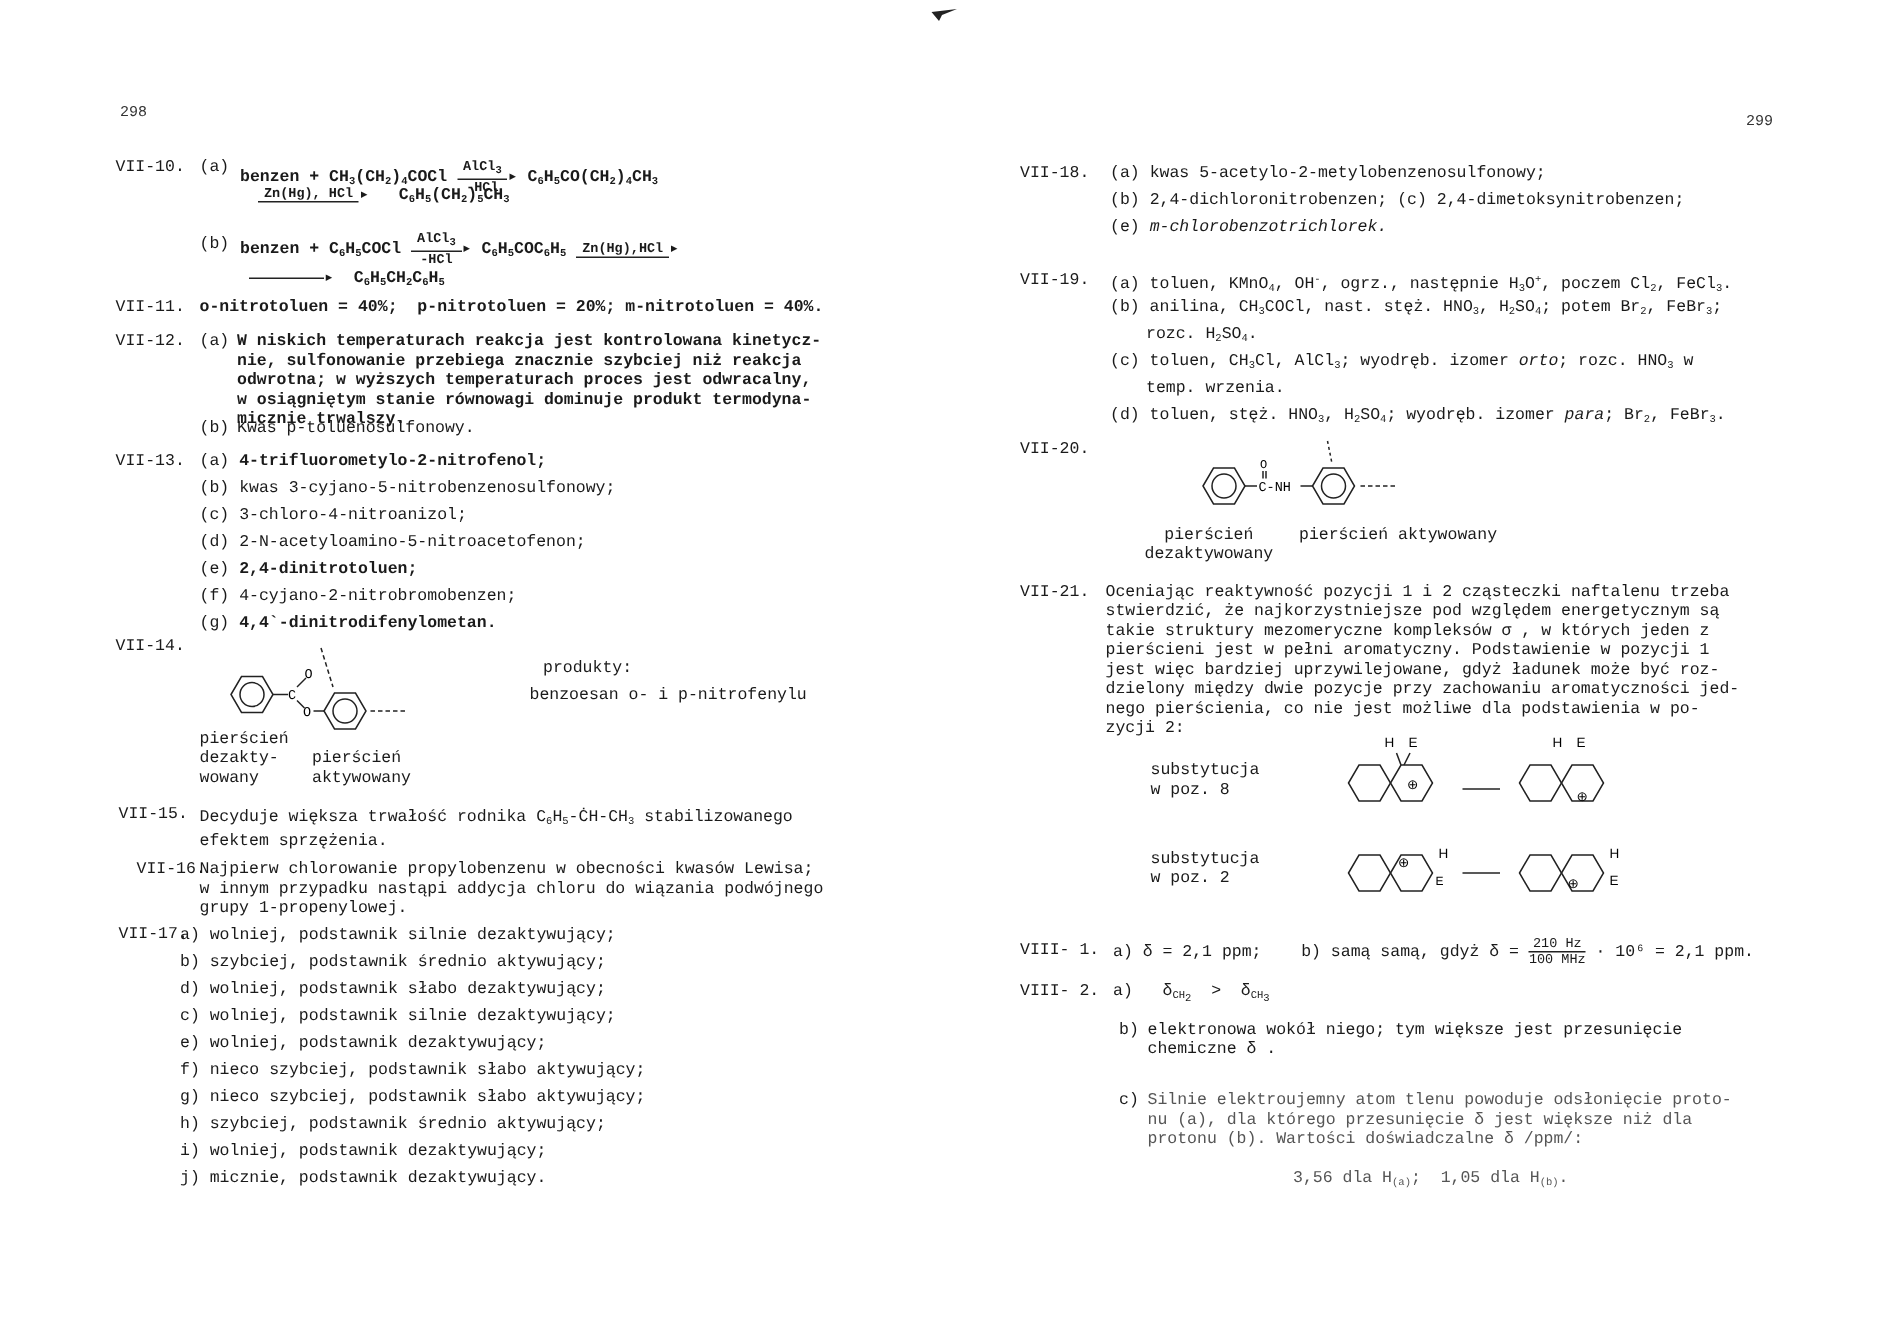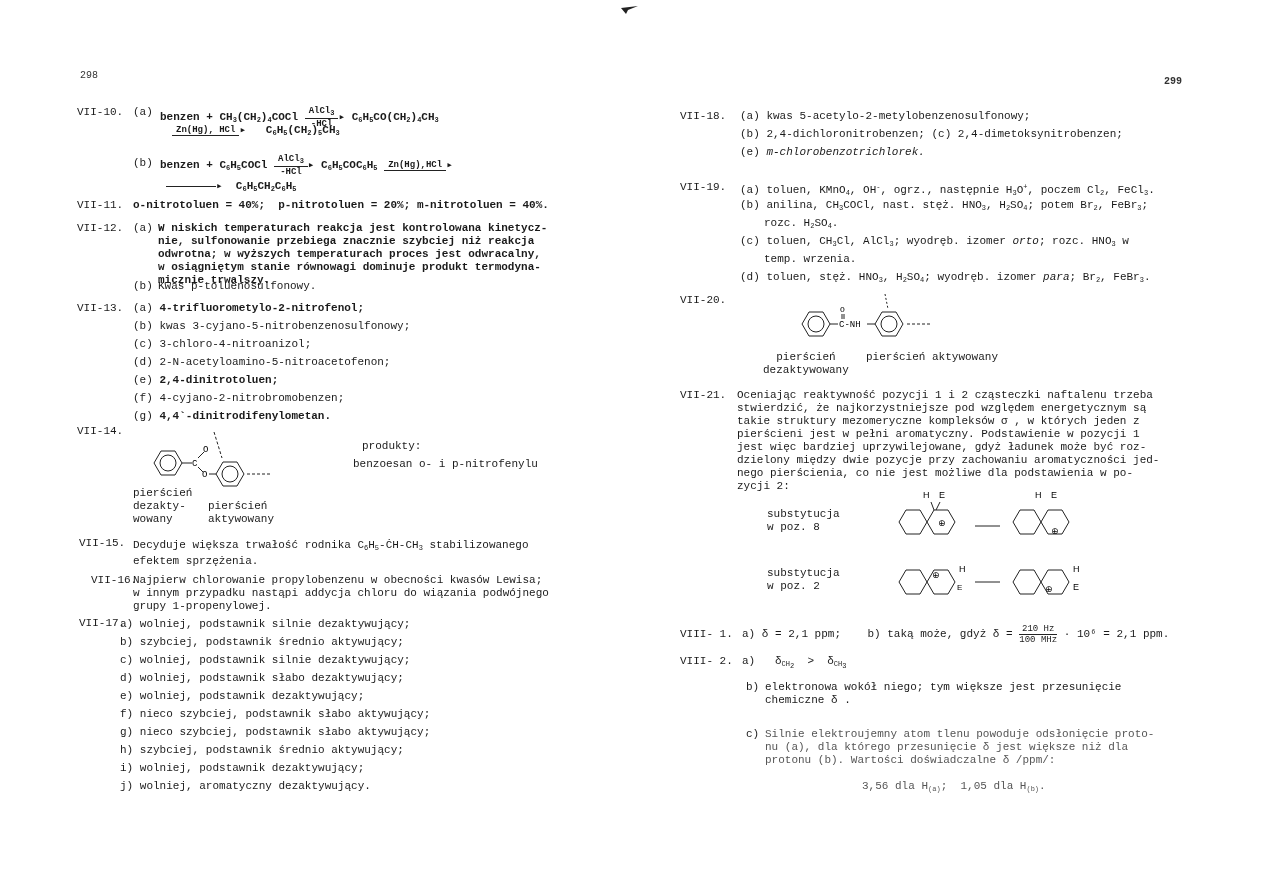--- a/index.html
+++ b/index.html
@@ -121,33 +121,33 @@
   <div class="block" style="left:133px;top:574px;">
     <div class="line">Najpierw chlorowanie propylobenzenu w obecności kwasów Lewisa;</div>
     <div class="line">w innym przypadku nastąpi addycja chloru do wiązania podwójnego</div>
     <div class="line">grupy 1-propenylowej.</div>
   </div>
 
   <div class="abs line" style="left:79px;top:617px;">VII-17.</div>
   <div class="block" style="left:120px;top:618px;">
     <div class="line" style="height:18px;"><span>a)</span> <span>wolniej, podstawnik silnie dezaktywujący;</span></div>
     <div class="line" style="height:18px;"><span>b)</span> <span>szybciej, podstawnik średnio aktywujący;</span></div>
+    <div class="line" style="height:18px;"><span>d)</span> <span>wolniej, podstawnik słabo dezaktywujący;</span></div>
     <div class="line" style="height:18px;"><span>c)</span> <span>wolniej, podstawnik silnie dezaktywujący;</span></div>
-    <div class="line" style="height:18px;"><span>d)</span> <span>wolniej, podstawnik słabo dezaktywujący;</span></div>
     <div class="line" style="height:18px;"><span>e)</span> <span>wolniej, podstawnik dezaktywujący;</span></div>
     <div class="line" style="height:18px;"><span>f)</span> <span>nieco szybciej, podstawnik słabo aktywujący;</span></div>
     <div class="line" style="height:18px;"><span>g)</span> <span>nieco szybciej, podstawnik słabo aktywujący;</span></div>
     <div class="line" style="height:18px;"><span>h)</span> <span>szybciej, podstawnik średnio aktywujący;</span></div>
     <div class="line" style="height:18px;"><span>i)</span> <span>wolniej, podstawnik dezaktywujący;</span></div>
-    <div class="line" style="height:18px;"><span>j)</span> <span>wolniej, aromatyczny dezaktywujący.</span></div>
+    <div class="line" style="height:18px;"><span>j)</span> <span>micznie, podstawnik dezaktywujący.</span></div>
   </div>
 </div>
 
 <div>
-  <div class="abs pg-num" style="left:1164px;top:76px;font-weight:bold;">299</div>
+  <div class="abs pg-num" style="left:1164px;top:76px;">299</div>
 
   <div class="abs line" style="left:680px;top:110px;">VII-18.</div>
   <div class="block" style="left:740px;top:110px;">
     <div class="line" style="height:18px;"><span>(a)</span> <span>kwas 5-acetylo-2-metylobenzenosulfonowy;</span></div>
     <div class="line" style="height:18px;"><span>(b)</span> <span>2,4-dichloronitrobenzen;   (c) 2,4-dimetoksynitrobenzen;</span></div>
     <div class="line" style="height:18px;"><span>(e)</span> <span class="italic">m-chlorobenzotrichlorek.</span></div>
   </div>
 
   <div class="abs line" style="left:680px;top:181px;">VII-19.</div>
   <div class="block" style="left:740px;top:181px;">
@@ -225,21 +225,21 @@
     <line x1="80" y1="20" x2="105" y2="20" stroke="#222"></line>
     <polygon points="118,20 125,8 139,8 146,20 139,32 125,32" fill="none" stroke="#222"></polygon>
     <polygon points="146,20 153,8 167,8 174,20 167,32 153,32" fill="none" stroke="#222"></polygon>
     <text x="150" y="30" font-size="9" font-family="DejaVu Sans, sans-serif">⊕</text>
     <text x="178" y="10" font-size="9" font-family="Liberation Sans, sans-serif">H</text>
     <text x="178" y="28" font-size="9" font-family="Liberation Sans, sans-serif">E</text>
   </svg>
 
   <div class="abs line" style="left:680px;top:628px;">VIII- 1.</div>
   <div class="abs line" style="left:742px;top:624px;">
-    <span>a) δ = 2,1 ppm;</span>&nbsp;&nbsp;&nbsp;&nbsp;<span>b) taką może, gdyż δ =</span>
+    <span>a) δ = 2,1 ppm;</span>&nbsp;&nbsp;&nbsp;&nbsp;<span>b) samą samą, gdyż δ =</span>
     <span class="frac"><span class="num">210 Hz</span><span class="den">100 MHz</span></span>
     <span>· 10⁶ = 2,1 ppm.</span>
   </div>
 
   <div class="abs line" style="left:680px;top:655px;">VIII- 2.</div>
   <div class="abs line" style="left:742px;top:655px;">
     <span>a)</span>&nbsp;&nbsp;&nbsp;δ<sub>CH<sub>2</sub></sub>&nbsp;&nbsp;&gt;&nbsp;&nbsp;δ<sub>CH<sub>3</sub></sub>
   </div>
   <div class="abs line" style="left:746px;top:681px;">b)</div>
   <div class="block" style="left:765px;top:681px;">

